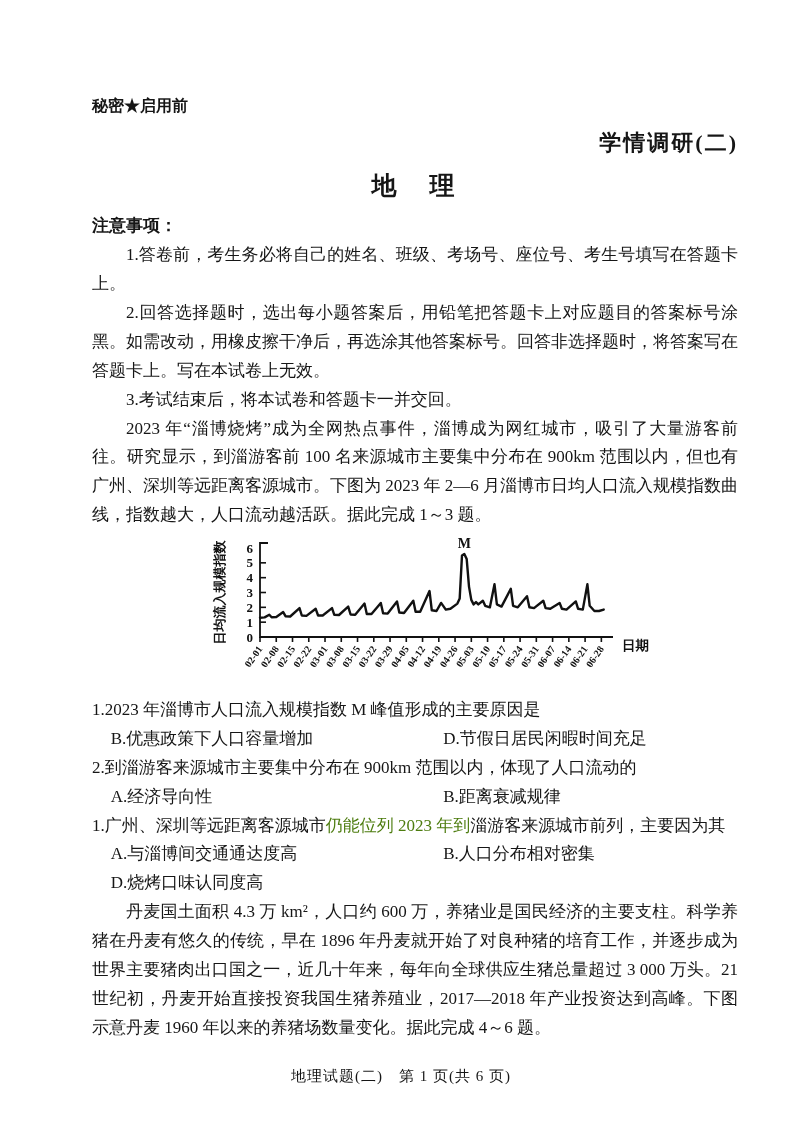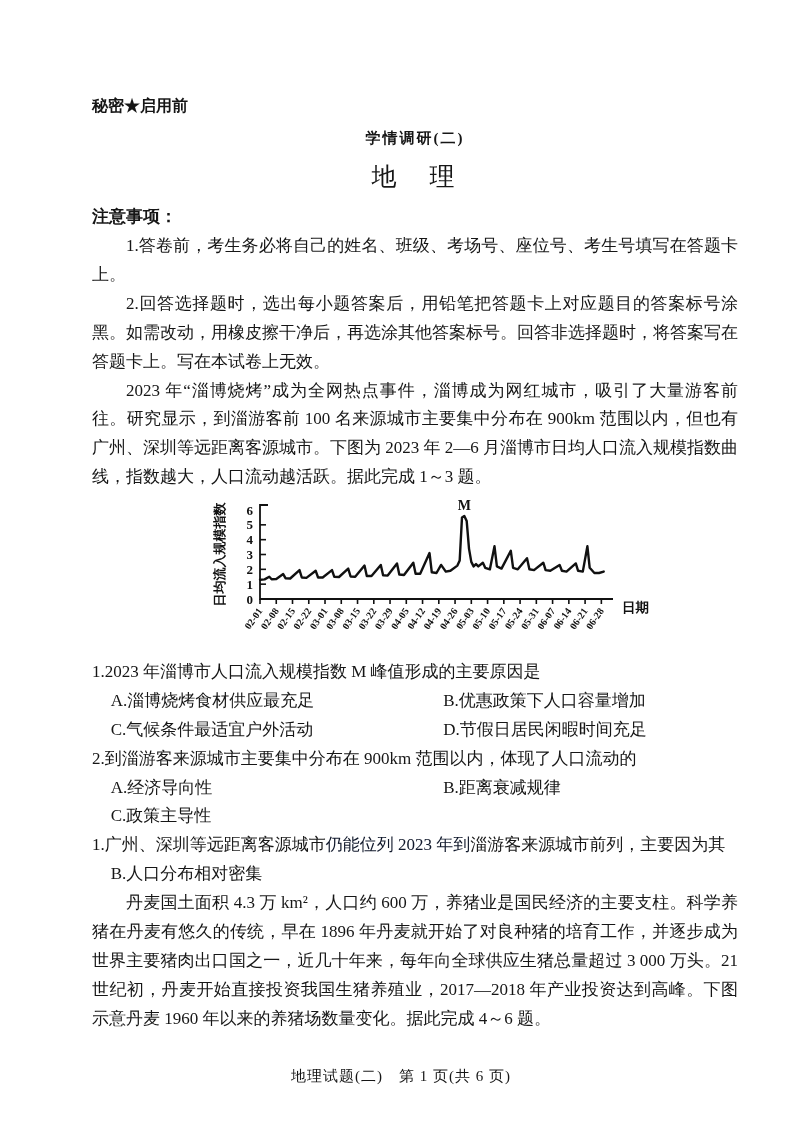--- a/index.html
+++ b/index.html
@@ -4,48 +4,49 @@
 <style>
   html,body{margin:0;padding:0;background:#ffffff;}
   .page{
     width:794px;height:1123px;margin:8px auto;background:#fff;position:relative;
     box-sizing:border-box;padding:88px 56px 0 92px;
     font-family:"Liberation Serif","DejaVu Serif",serif;
     color:#161616;font-size:17px;line-height:1.70;
   }
   p{margin:0;}
   .secret{font-weight:bold;font-size:16px;line-height:1.2;}
-  .exam-title{text-align:center;font-size:15px;font-weight:bold;margin:14px 0 0;letter-spacing:2px;line-height:1.3;}
-  .subject-title{text-align:center;font-size:25px;font-weight:normal;margin:12px 0 10px;letter-spacing:4px;line-height:1.3;}
+  .exam-title{text-align:right;font-size:22px;font-weight:bold;margin:14px 0 0;letter-spacing:2px;line-height:1.3;}
+  .subject-title{text-align:center;font-size:25px;font-weight:bold;margin:12px 0 10px;letter-spacing:4px;line-height:1.3;}
   .notice-heading{font-weight:bold;margin-top:6px;}
   .indent{text-indent:2em;text-align:justify;}
   .kai{}
   .section-heading{font-weight:bold;margin-top:24px;padding-left:1.05em;text-indent:-1.05em;text-align:justify;}
   .chart-fig{margin:4px 0 2px 118px;}
   .stem{padding-left:1.1em;text-indent:-1.1em;text-align:justify;}
   .opts{display:grid;grid-template-columns:53% 47%;padding-left:1.1em;}
   .opts span{display:block;}
-  .faded{color:#0f172a;}
+  .faded{color:#4d7c0f;}
   .page-footer{position:absolute;bottom:42px;left:4px;width:100%;text-align:center;font-size:15px;letter-spacing:1px;}
   svg text{font-family:"Liberation Serif","DejaVu Serif",serif;}
 </style>
 </head>
 <body>
 
 <div class="page">
 
   <p class="secret">秘密★启用前</p>
 
   <h1 class="exam-title">学情调研(二)</h1>
   <h2 class="subject-title">地　理</h2>
 
   <div>
     <p class="notice-heading">注意事项：</p>
     <p class="kai indent">1.答卷前，考生务必将自己的姓名、班级、考场号、座位号、考生号填写在答题卡上。</p>
     <p class="kai indent">2.回答选择题时，选出每小题答案后，用铅笔把答题卡上对应题目的答案标号涂黑。如需改动，用橡皮擦干净后，再选涂其他答案标号。回答非选择题时，将答案写在答题卡上。写在本试卷上无效。</p>
+    <p class="kai indent">3.考试结束后，将本试卷和答题卡一并交回。</p>
   </div>
 
 
   <p class="kai indent">2023 年“淄博烧烤”成为全网热点事件，淄博成为网红城市，吸引了大量游客前往。研究显示，到淄游客前 100 名来源城市主要集中分布在 900km 范围以内，但也有广州、深圳等远距离客源城市。下图为 2023 年 2—6 月淄博市日均人口流入规模指数曲线，指数越大，人口流动越活跃。据此完成 1～3 题。</p>
 
   <figure class="chart-fig" style="margin-top:4px;margin-bottom:2px;">
     <svg id="flow-chart" width="452" height="150" viewBox="0 0 452 150">
         <path d="M 58 9 L 50 9 L 50 103 L 403 103" fill="none" stroke="#111" stroke-width="1.8"></path>
         <text x="43" y="107.5" text-anchor="end" font-size="13" font-weight="bold" fill="#111">0</text>
         <line x1="50" y1="88.16666666666667" x2="56" y2="88.16666666666667" stroke="#111" stroke-width="1.6"></line>
@@ -106,40 +107,39 @@
         <text x="0" y="0" text-anchor="middle" font-size="13" font-weight="bold" fill="#111" transform="translate(14 58.5) rotate(-90)">日均流入规模指数</text>
         <text x="412" y="116" font-size="13.5" font-weight="bold" fill="#111">日期</text>
         <polyline points="50.0,83.7 54.6,83.4 59.3,80.8 61.6,83.3 66.3,83.0 73.2,78.1 75.5,82.2 80.2,82.5 89.5,74.1 91.8,81.5 96.4,81.9 105.7,74.8 108.1,81.5 112.7,81.5 122.0,74.1 124.3,80.8 129.0,81.0 138.2,72.6 140.6,80.5 145.2,80.8 154.5,69.6 156.8,80.0 161.5,80.0 170.8,68.9 173.1,79.3 177.7,79.6 187.0,67.4 189.3,78.5 194.0,79.0 203.3,66.7 205.6,77.8 210.2,77.8 219.5,57.0 221.8,76.3 226.5,77.0 231.1,68.9 235.8,75.6 240.4,74.8 247.4,69.6 249.7,64.4 252.0,21.4 254.3,19.9 256.7,25.1 259.0,52.6 261.3,65.9 263.6,70.4 266.0,68.1 268.3,70.4 272.9,66.7 275.2,71.8 279.9,73.3 284.5,50.3 286.9,70.4 291.5,72.6 300.8,54.8 303.1,71.8 307.8,73.3 317.0,62.2 319.4,73.3 324.0,74.1 333.3,66.7 335.6,74.1 340.3,74.8 349.6,68.9 351.9,74.8 356.5,75.6 365.8,67.4 368.1,74.8 372.8,75.6 377.4,50.3 379.7,71.8 384.4,77.0 389.0,77.0 393.7,75.6" fill="none" stroke="#111" stroke-width="2.4" stroke-linejoin="round" stroke-linecap="round"></polyline>
         <text x="254.3489932885906" y="13.933333333333337" text-anchor="middle" font-size="14" font-weight="bold" fill="#111">M</text>
       </svg>
   </figure>
 
   <div>
     <p class="stem">1.2023 年淄博市人口流入规模指数 M 峰值形成的主要原因是</p>
     <div class="opts">
-      <span>A.淄博烧烤食材供应最充足</span>
       <span>B.优惠政策下人口容量增加</span>
-      <span>C.气候条件最适宜户外活动</span>
       <span>D.节假日居民闲暇时间充足</span>
     </div>
   </div>
 
   <div>
     <p class="stem">2.到淄游客来源城市主要集中分布在 900km 范围以内，体现了人口流动的</p>
     <div class="opts">
       <span>A.经济导向性</span>
       <span>B.距离衰减规律</span>
-      <span>C.政策主导性</span>
     </div>
   </div>
 
   <div>
     <p class="stem"><span>1.广州、深圳等远距离客源城市</span><span class="faded">仍能位列 2023 年到</span><span>淄游客来源城市前列，主要因为其</span></p>
     <div class="opts">
+      <span>A.与淄博间交通通达度高</span>
       <span>B.人口分布相对密集</span>
+      <span>D.烧烤口味认同度高</span>
     </div>
   </div>
 
   <p class="kai indent">丹麦国土面积 4.3 万 km²，人口约 600 万，养猪业是国民经济的主要支柱。科学养猪在丹麦有悠久的传统，早在 1896 年丹麦就开始了对良种猪的培育工作，并逐步成为世界主要猪肉出口国之一，近几十年来，每年向全球供应生猪总量超过 3 000 万头。21 世纪初，丹麦开始直接投资我国生猪养殖业，2017—2018 年产业投资达到高峰。下图示意丹麦 1960 年以来的养猪场数量变化。据此完成 4～6 题。</p>
 
   <div class="page-footer">地理试题(二)　第 1 页(共 6 页)</div>
 
 </div>
 
 </body></html>

